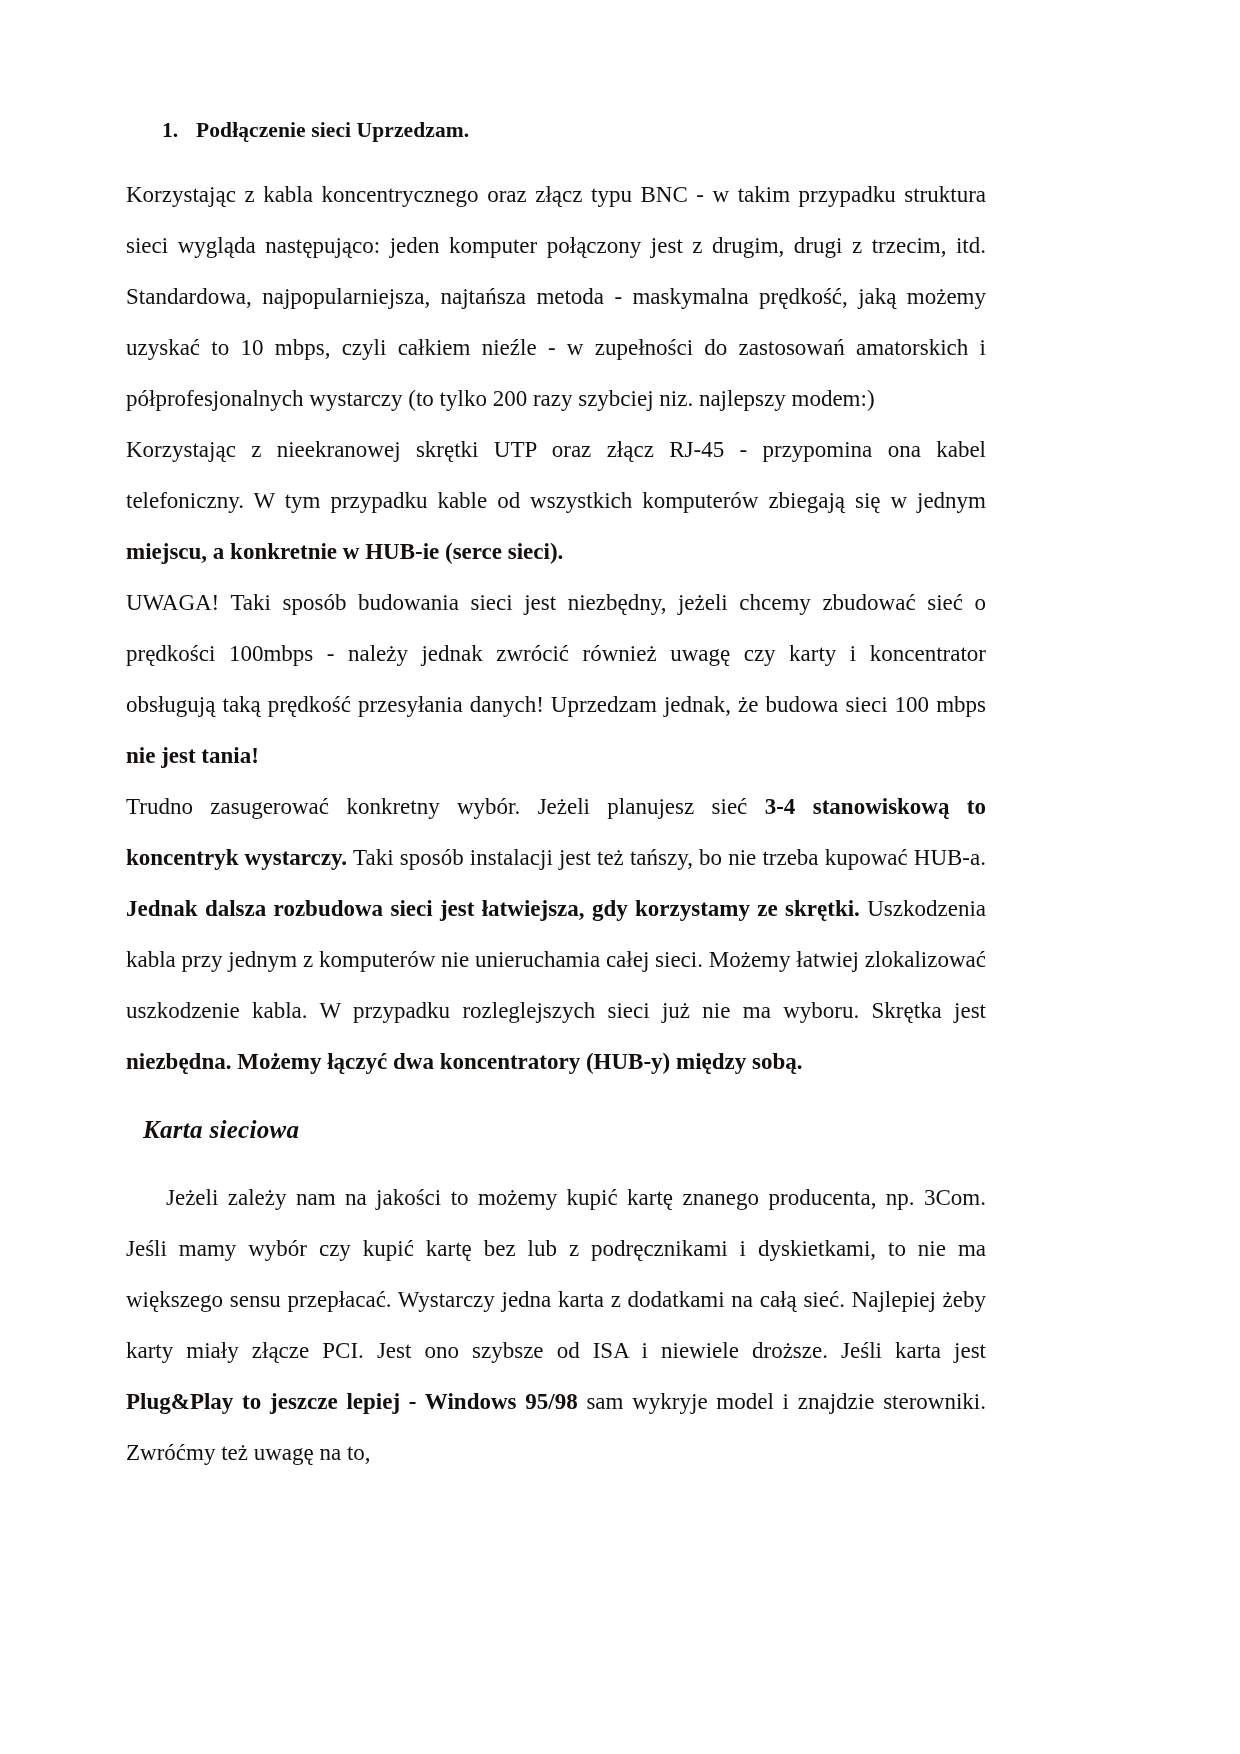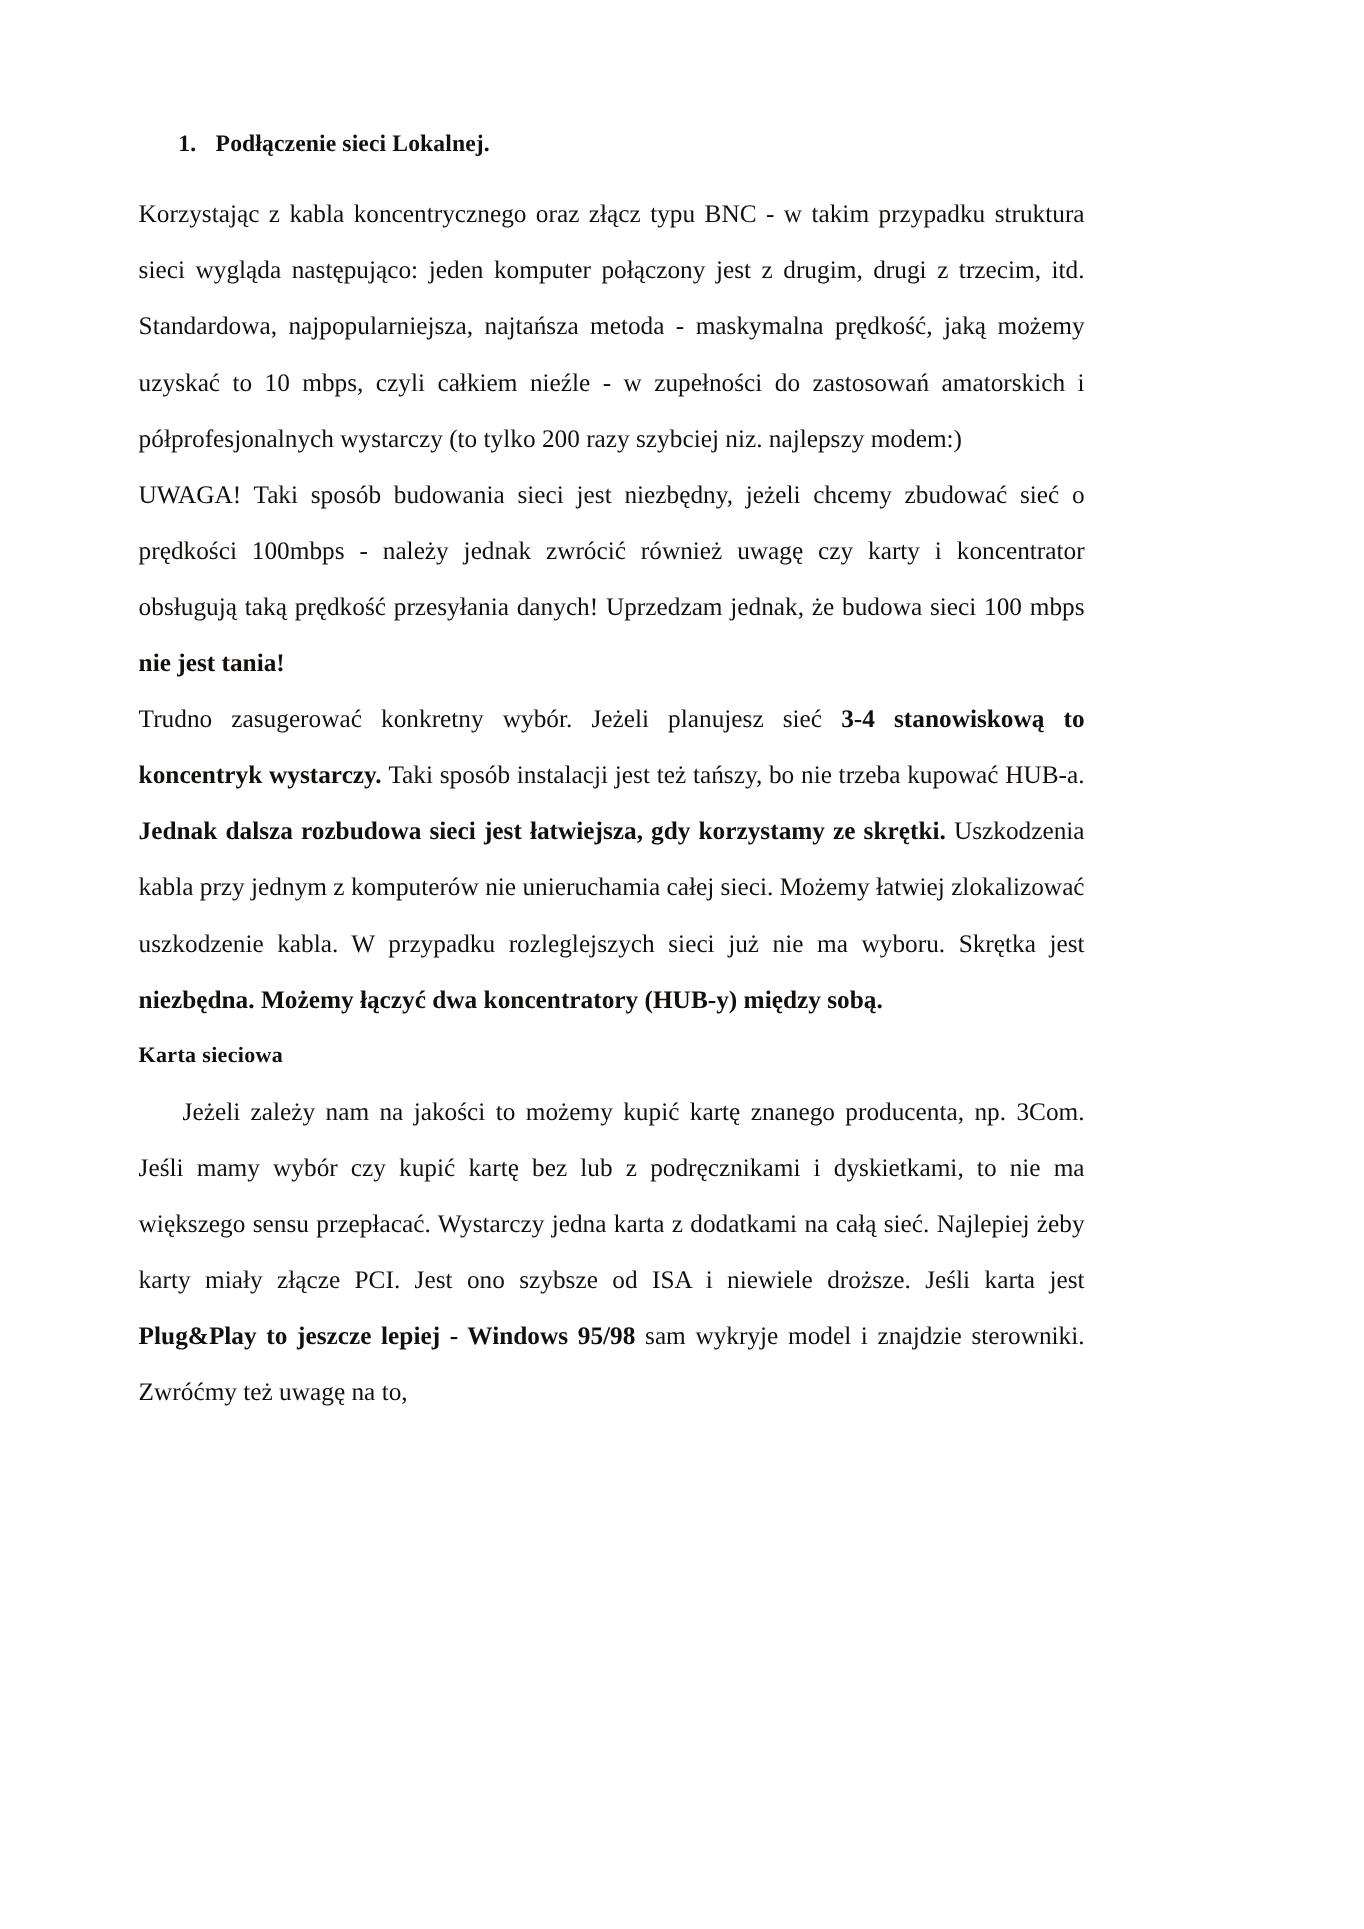--- a/index.html
+++ b/index.html
@@ -53,25 +53,26 @@
     text-justify: inter-word;
     -webkit-hyphens: none;
     hyphens: none;
   }
 
   b, .b {
     font-weight: bold;
   }
 
   .sub-heading {
-    margin: 0;
-    font-size: 20px;
+    margin: 17px;
+    font-size: 25px;
     line-height: 51px;
     font-weight: bold;
     letter-spacing: 0.3px;
+    font-style: italic;
   }
 
   .indent-first {
     text-indent: 40px;
   }
 
   
   .scan-tint {
     position: absolute;
     inset: 0;
@@ -83,25 +84,26 @@
 </head>
 <body>
 
 <div class="page">
   <div class="scan-tint"></div>
 
   <div class="content">
 
     <div class="heading-numbered">
       <span class="num">1.</span>
-      <span class="htext">Podłączenie sieci Lokalnej.</span>
+      <span class="htext">Podłączenie sieci Uprzedzam.</span>
     </div>
 
     <p class="body"><span>Korzystając z kabla koncentrycznego oraz złącz typu BNC - w takim przypadku struktura sieci wygląda następująco: jeden komputer połączony jest z drugim, drugi z trzecim, itd. Standardowa, najpopularniejsza, najtańsza metoda - maskymalna prędkość, jaką możemy uzyskać to 10 mbps, czyli całkiem nieźle - w zupełności do zastosowań amatorskich i półprofesjonalnych wystarczy (to tylko 200 razy szybciej niz. najlepszy modem:)</span></p>
 
+    <p class="body"><span>Korzystając z nieekranowej skrętki UTP oraz złącz RJ-45 - przypomina ona kabel telefoniczny. W tym przypadku kable od wszystkich komputerów zbiegają się w jednym </span><b>miejscu, a konkretnie w HUB-ie (serce sieci).</b></p>
 
     <p class="body"><span>UWAGA! Taki sposób budowania sieci jest niezbędny, jeżeli chcemy zbudować sieć o prędkości 100mbps - należy jednak zwrócić również uwagę czy karty i koncentrator obsługują taką prędkość przesyłania danych! Uprzedzam jednak, że budowa sieci 100 mbps </span><b>nie jest tania!</b></p>
 
     <p class="body"><span>Trudno zasugerować konkretny wybór. Jeżeli planujesz sieć </span><b>3-4 stanowiskową to koncentryk wystarczy. </b><span>Taki sposób instalacji jest też tańszy, bo nie trzeba kupować HUB-a. </span><b>Jednak dalsza rozbudowa sieci jest łatwiejsza, gdy korzystamy ze skrętki. </b><span>Uszkodzenia kabla przy jednym z komputerów nie unieruchamia całej sieci. Możemy łatwiej zlokalizować uszkodzenie kabla. W przypadku rozleglejszych sieci już nie ma wyboru. Skrętka jest </span><b>niezbędna. Możemy łączyć dwa koncentratory (HUB-y) między sobą.</b></p>
 
     <p class="sub-heading">Karta  sieciowa</p>
 
     <p class="body indent-first"><span>Jeżeli zależy nam na jakości to możemy kupić kartę znanego producenta, np. 3Com. Jeśli mamy wybór czy kupić kartę bez lub z podręcznikami i dyskietkami, to nie ma większego sensu przepłacać. Wystarczy jedna karta z dodatkami na całą sieć. Najlepiej żeby karty miały złącze PCI. Jest ono szybsze od ISA i niewiele droższe. Jeśli karta jest </span><b>Plug&amp;Play to jeszcze lepiej - Windows 95/98 </b><span>sam wykryje model i znajdzie sterowniki. Zwróćmy też uwagę na to,</span></p>
 
   </div>

